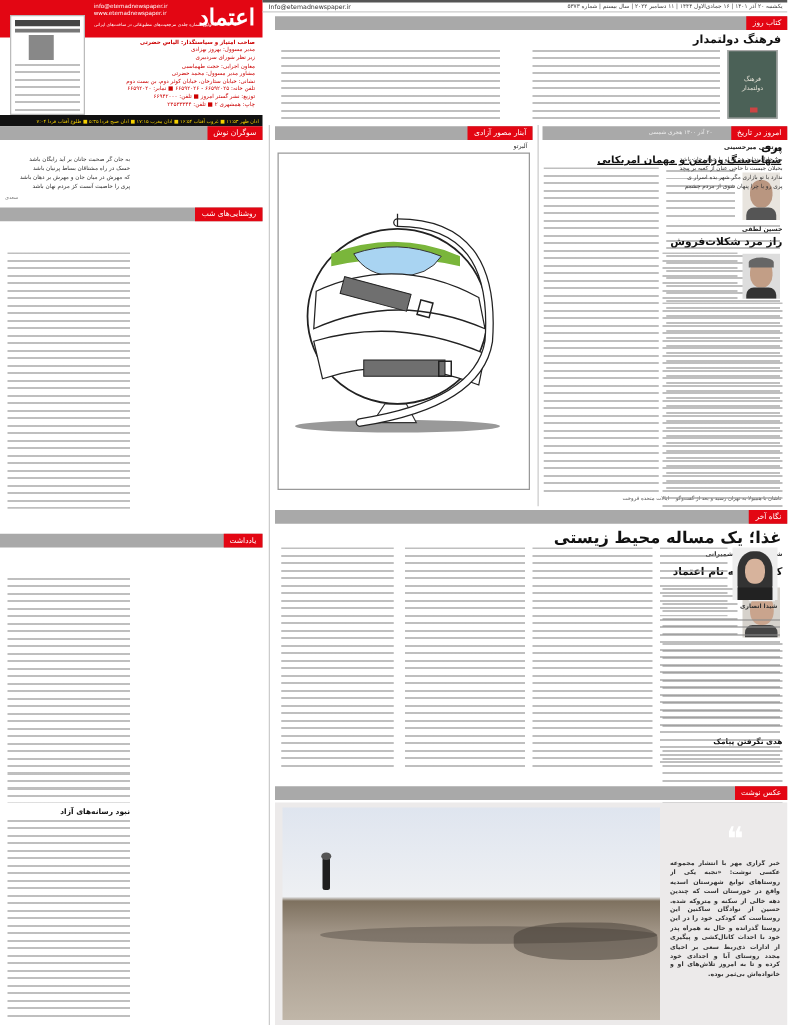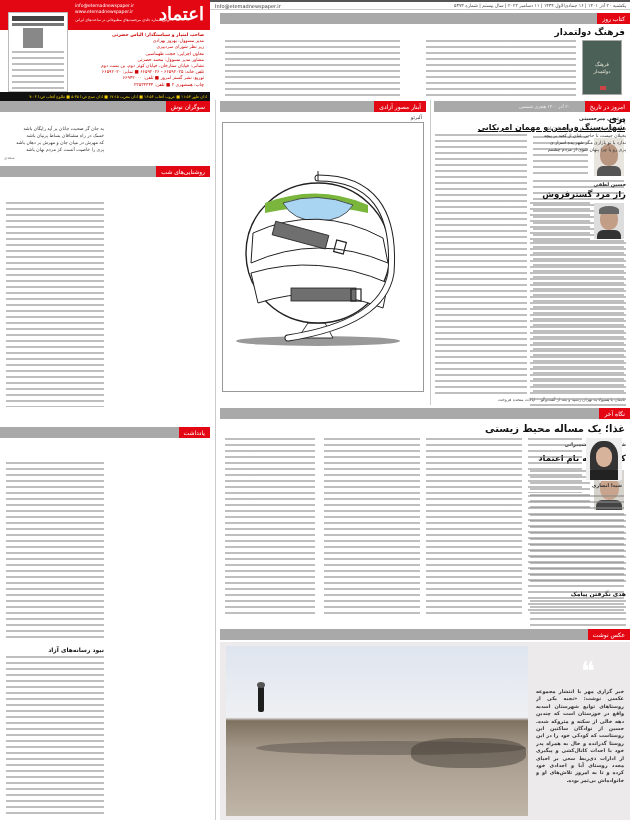--- a/index.html
+++ b/index.html
@@ -119,21 +119,21 @@
   <div style="white-space:nowrap;overflow:hidden;">خسک در راه مشتاقان بساط پرنیان باشد</div>
   <div style="white-space:nowrap;overflow:hidden;">که مهرش در میان جان و مهرش بر دهان باشد</div>
   <div style="white-space:nowrap;overflow:hidden;">پری را خاصیت آنست کز مردم نهان باشد</div>
 </div>
 <div class="abs" style="left:4px;top:155px;font-size:4px;color:#777;">سعدی</div>
 
 <div class="sec-bar" style="left:0;top:166px;width:210px;">
   <span class="tag">روشنایی‌های شب</span>
 </div>
 <div class="abs" style="right:4px;top:181px;font-size:5px;font-weight:bold;color:#222;">حسین لطفی</div>
-<div class="abs head" style="right:4px;top:189px;font-size:8.5px;">راز مرد گستر‌فروش</div>
+<div class="abs head" style="right:4px;top:189px;font-size:8.5px;">راز مرد شکلات‌فروش</div>
 <div class="photo" style="right:6px;top:203px;width:30px;height:36px;background:#ddd;">
   <div style="position:absolute;left:6px;top:5px;width:18px;height:22px;border-radius:45%;background:#c29e86;"></div>
   <div style="position:absolute;left:5px;top:3px;width:20px;height:8px;border-radius:50% 50% 0 0;background:#666;"></div>
   <div style="position:absolute;left:3px;top:27px;width:24px;height:9px;background:#333;border-radius:6px 6px 0 0;"></div>
 </div>
 <div class="abs lines" style="right:40px;top:202px;width:60px;height:38px;"></div>
 <div class="abs lines" style="right:4px;top:242px;width:96px;height:165px;"></div>
 <div class="abs lines" style="left:6px;top:202px;width:98px;height:205px;"></div>
 <div class="vr" style="left:215px;top:100px;height:720px;"></div>
 
@@ -153,21 +153,21 @@
 <div class="abs lines" style="right:4px;top:600px;width:96px;height:115px;"></div>
 <div class="abs head" style="right:4px;top:719px;font-size:6px;">از کجا تا کجا</div>
 <div class="abs lines" style="right:4px;top:729px;width:96px;height:88px;"></div>
 <div class="abs lines" style="left:6px;top:462px;width:98px;height:180px;"></div>
 <div class="abs head" style="left:6px;top:646px;width:98px;text-align:right;font-size:6px;">نبود رسانه‌های آزاد</div>
 <div class="abs lines" style="left:6px;top:656px;width:98px;height:160px;"></div>
 
 <div class="sec-bar" style="left:220px;top:408px;width:410px;">
   <span class="tag">نگاه آخر</span>
 </div>
-<div class="abs head" style="right:5px;top:423px;font-size:10px;">غذا؛ یک مساله محیط زیستی</div>
+<div class="abs head" style="right:5px;top:423px;font-size:13px;">غذا؛ یک مساله محیط زیستی</div>
 <div class="photo" style="right:8px;top:438px;width:36px;height:42px;background:#eee;">
   <div style="position:absolute;left:4px;top:3px;width:28px;height:34px;border-radius:45% 45% 20% 20%;background:#333;"></div>
   <div style="position:absolute;left:10px;top:9px;width:16px;height:20px;border-radius:45%;background:#d7b39c;"></div>
   <div style="position:absolute;left:4px;top:32px;width:28px;height:10px;background:#222;"></div>
 </div>
 <div class="abs" style="right:8px;top:483px;font-size:4.8px;font-weight:bold;color:#333;">شیدا انصاری</div>
 <div class="abs lines" style="right:48px;top:438px;width:54px;height:55px;"></div>
 <div class="abs lines" style="right:6px;top:495px;width:96px;height:120px;"></div>
 <div class="abs lines" style="right:108px;top:438px;width:96px;height:178px;"></div>
 <div class="abs lines" style="right:210px;top:438px;width:96px;height:178px;"></div>

